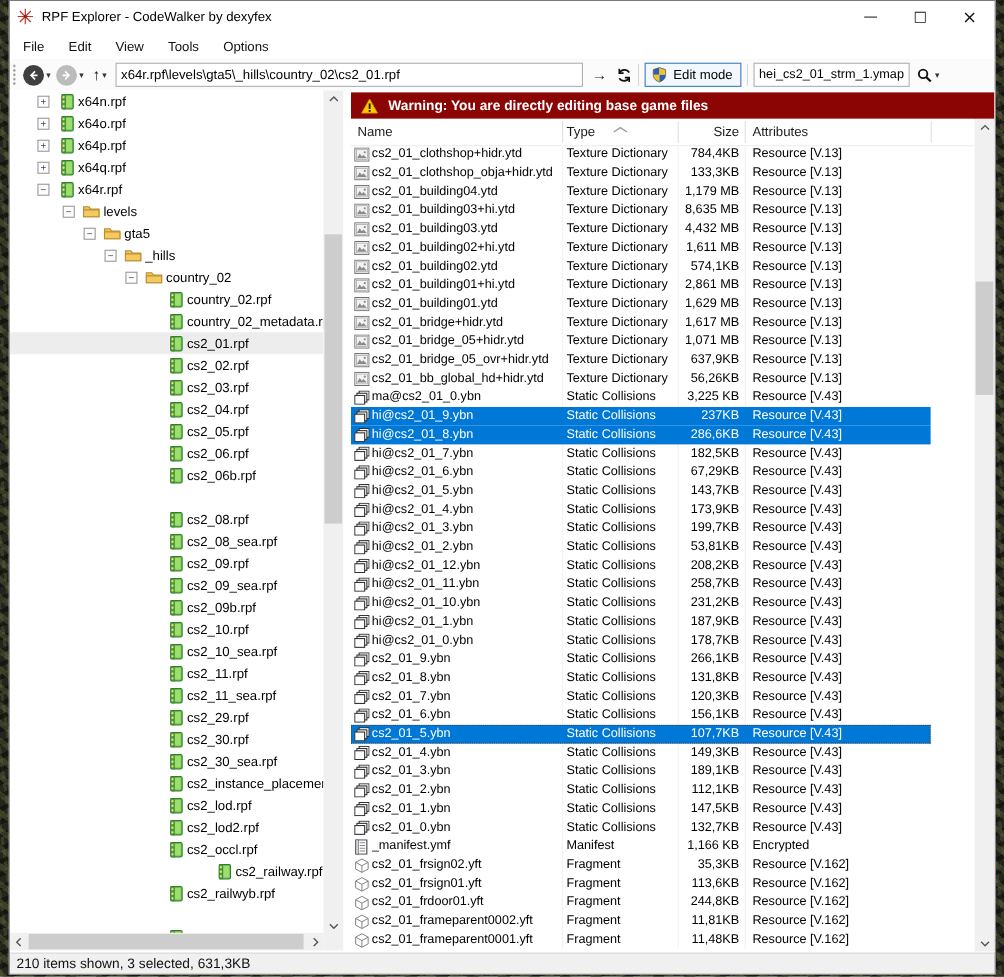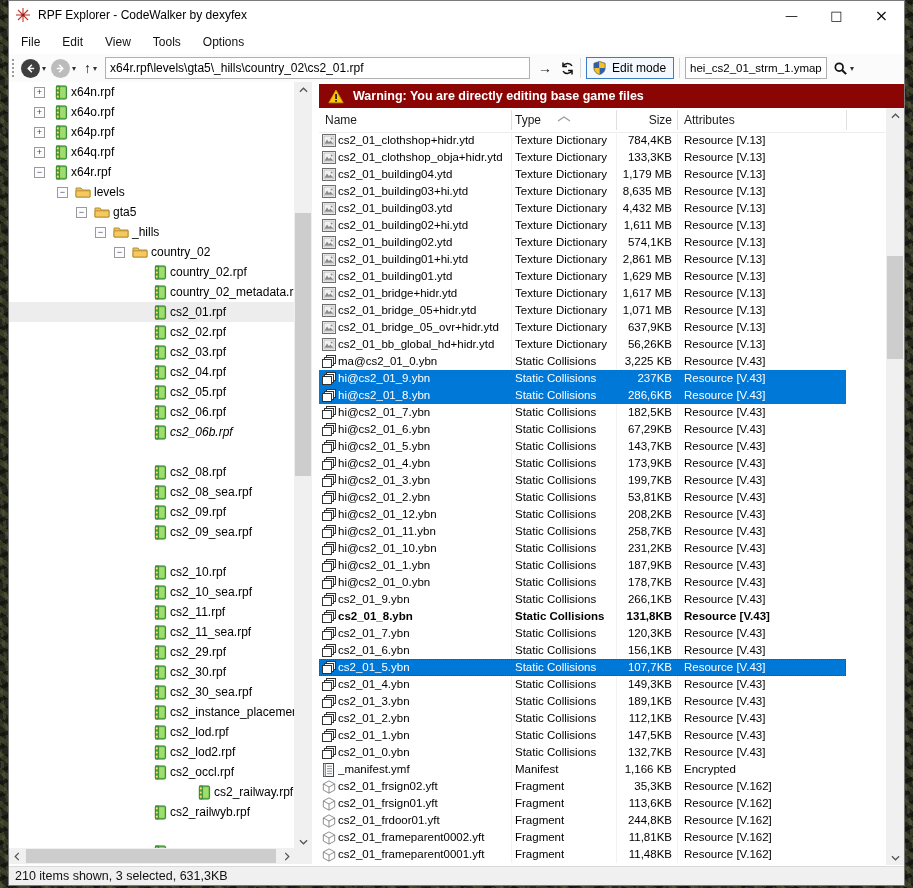--- a/index.html
+++ b/index.html
@@ -408,21 +408,21 @@
               <span class="ticon" style="display: inline-flex; left: 142px;">
                 <svg width="15" height="15" viewBox="0 0 16 16">
                   <rect x="3.5" y="1" width="11" height="14" rx="1.5" fill="#6abf45" stroke="#2e7d32"></rect>
                   <rect x="3.5" y="1" width="3.2" height="14" fill="#4f9e44" stroke="#2e7d32" stroke-width="0.6"></rect>
                   <rect x="7.6" y="2.4" width="5.6" height="11.2" rx="0.8" fill="#9fdd70"></rect>
                   <circle cx="5.1" cy="3.6" r="1.1" fill="#ffe066"></circle>
                   <circle cx="5.1" cy="8" r="1.1" fill="#ffe066"></circle>
                   <circle cx="5.1" cy="12.4" r="1.1" fill="#ffe066"></circle>
                 </svg>
               </span>
-              <span class="tlabel" style="left: 161px; font-style: italic;">cs2_06b.rpf</span>
+              <span class="tlabel" style="left: 161px;">cs2_06b.rpf</span>
             </div>
             <div class="titem" style="top: 380px;">
               <span class="ticon" style="display: inline-flex; left: 142px;">
                 <svg width="15" height="15" viewBox="0 0 16 16">
                   <rect x="3.5" y="1" width="11" height="14" rx="1.5" fill="#6abf45" stroke="#2e7d32"></rect>
                   <rect x="3.5" y="1" width="3.2" height="14" fill="#4f9e44" stroke="#2e7d32" stroke-width="0.6"></rect>
                   <rect x="7.6" y="2.4" width="5.6" height="11.2" rx="0.8" fill="#9fdd70"></rect>
                   <circle cx="5.1" cy="3.6" r="1.1" fill="#ffe066"></circle>
                   <circle cx="5.1" cy="8" r="1.1" fill="#ffe066"></circle>
                   <circle cx="5.1" cy="12.4" r="1.1" fill="#ffe066"></circle>
@@ -461,20 +461,33 @@
                 <svg width="15" height="15" viewBox="0 0 16 16">
                   <rect x="3.5" y="1" width="11" height="14" rx="1.5" fill="#6abf45" stroke="#2e7d32"></rect>
                   <rect x="3.5" y="1" width="3.2" height="14" fill="#4f9e44" stroke="#2e7d32" stroke-width="0.6"></rect>
                   <rect x="7.6" y="2.4" width="5.6" height="11.2" rx="0.8" fill="#9fdd70"></rect>
                   <circle cx="5.1" cy="3.6" r="1.1" fill="#ffe066"></circle>
                   <circle cx="5.1" cy="8" r="1.1" fill="#ffe066"></circle>
                   <circle cx="5.1" cy="12.4" r="1.1" fill="#ffe066"></circle>
                 </svg>
               </span>
               <span class="tlabel" style="left: 161px;">cs2_09_sea.rpf</span>
+            </div>
+            <div class="titem" style="top: 460px;">
+              <span class="ticon" style="display: inline-flex; left: 142px;">
+                <svg width="15" height="15" viewBox="0 0 16 16">
+                  <rect x="3.5" y="1" width="11" height="14" rx="1.5" fill="#6abf45" stroke="#2e7d32"></rect>
+                  <rect x="3.5" y="1" width="3.2" height="14" fill="#4f9e44" stroke="#2e7d32" stroke-width="0.6"></rect>
+                  <rect x="7.6" y="2.4" width="5.6" height="11.2" rx="0.8" fill="#9fdd70"></rect>
+                  <circle cx="5.1" cy="3.6" r="1.1" fill="#ffe066"></circle>
+                  <circle cx="5.1" cy="8" r="1.1" fill="#ffe066"></circle>
+                  <circle cx="5.1" cy="12.4" r="1.1" fill="#ffe066"></circle>
+                </svg>
+              </span>
+              <span class="tlabel" style="left: 161px;">cs2_09b.rpf</span>
             </div>
             <div class="titem" style="top: 480px;">
               <span class="ticon" style="display: inline-flex; left: 142px;">
                 <svg width="15" height="15" viewBox="0 0 16 16">
                   <rect x="3.5" y="1" width="11" height="14" rx="1.5" fill="#6abf45" stroke="#2e7d32"></rect>
                   <rect x="3.5" y="1" width="3.2" height="14" fill="#4f9e44" stroke="#2e7d32" stroke-width="0.6"></rect>
                   <rect x="7.6" y="2.4" width="5.6" height="11.2" rx="0.8" fill="#9fdd70"></rect>
                   <circle cx="5.1" cy="3.6" r="1.1" fill="#ffe066"></circle>
                   <circle cx="5.1" cy="8" r="1.1" fill="#ffe066"></circle>
                   <circle cx="5.1" cy="12.4" r="1.1" fill="#ffe066"></circle>
@@ -1083,21 +1096,21 @@
                   <rect x="4.5" y="0.5" width="9" height="8" fill="#fff" stroke="#333"></rect>
                   <rect x="2.5" y="2.5" width="9" height="8" fill="#fff" stroke="#333"></rect>
                   <rect x="0.5" y="4.5" width="9" height="8" fill="#fff" stroke="#333"></rect>
                 </svg>
               </span>
               <span class="cell c-name">cs2_01_9.ybn</span>
               <span class="cell c-type">Static Collisions</span>
               <span class="cell c-size">266,1KB</span>
               <span class="cell c-attr">Resource [V.43]</span>
             </div>
-            <div class="lrow" style="top: 476px; font-weight: bold;">
+            <div class="lrow" style="top: 476px;">
               <span class="ficon" style="display: inline-flex;">
                 <svg width="14" height="13" viewBox="0 0 14 13">
                   <rect x="4.5" y="0.5" width="9" height="8" fill="#fff" stroke="#333"></rect>
                   <rect x="2.5" y="2.5" width="9" height="8" fill="#fff" stroke="#333"></rect>
                   <rect x="0.5" y="4.5" width="9" height="8" fill="#fff" stroke="#333"></rect>
                 </svg>
               </span>
               <span class="cell c-name">cs2_01_8.ybn</span>
               <span class="cell c-type">Static Collisions</span>
               <span class="cell c-size">131,8KB</span>

